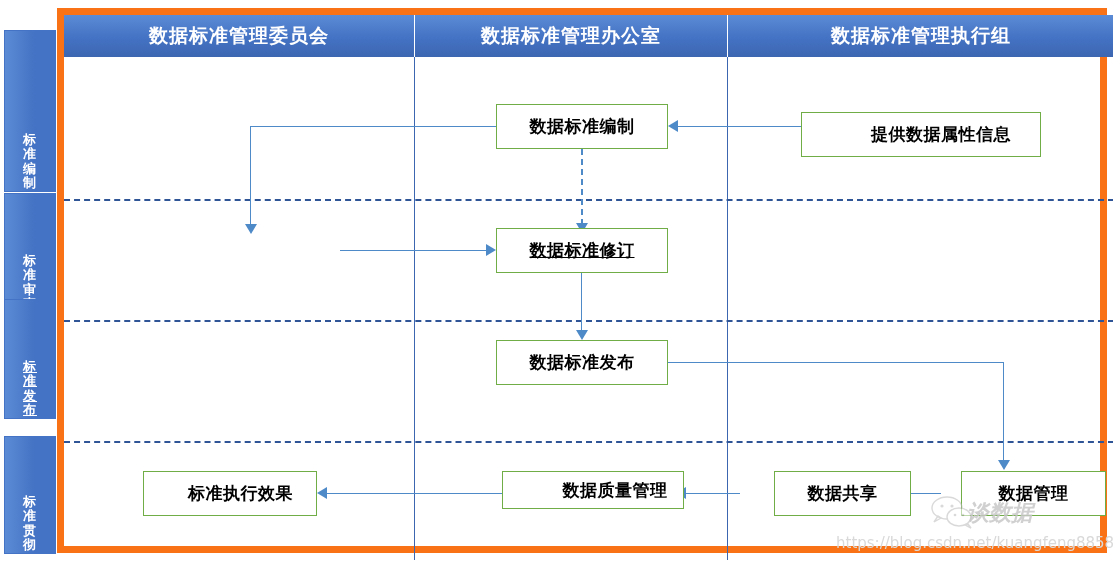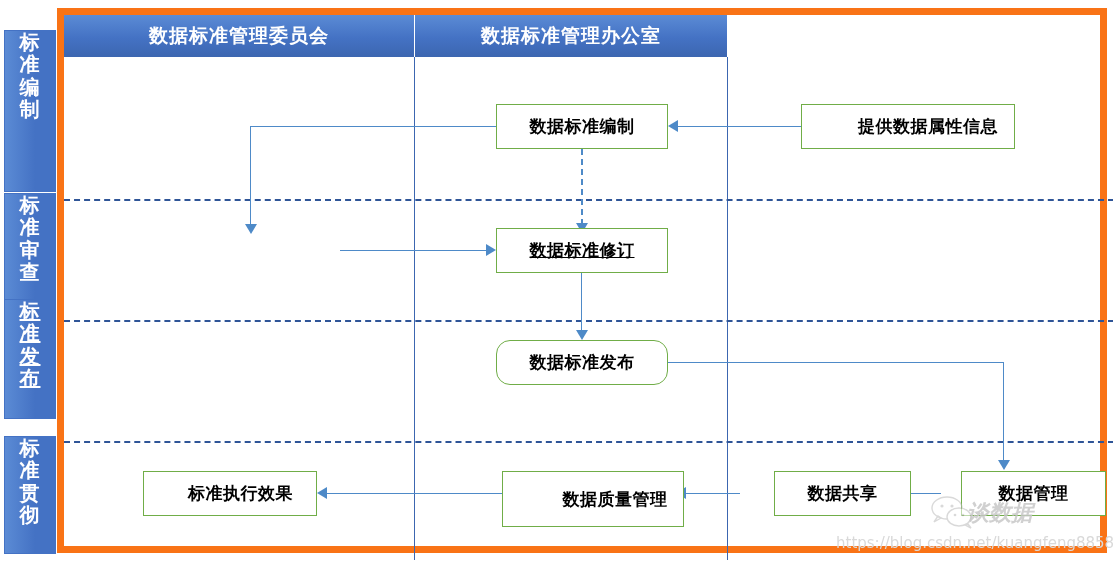--- a/index.html
+++ b/index.html
@@ -67,24 +67,24 @@
 
   
   .phase {
     position: absolute;
     left: 4px;
     width: 52px;
     background: linear-gradient(90deg, #5b8bd5 0%, #4472c4 60%, #4472c4 100%);
     border: 1px solid #4472c4;
     box-sizing: border-box;
     color: #ffffff;
-    font-size: 20px;
+    font-size: 13px;
     font-weight: bold;
     display: flex;
-    align-items: flex-start;
+    align-items: flex-end;
     justify-content: center;
     text-align: center;
     line-height: 1.12;
     letter-spacing: 1px;
   }
   .phase span {
     display: block;
     width: 22px;
     word-break: break-all;
   }
@@ -196,20 +196,23 @@
   </div>
 
   <div class="lane-grid">
 
     <div class="col-header" style="left:0px; width:351px;">
       <span>数据标准管理委员会</span>
     </div>
     <div class="col-header" style="left:351px; width:313px;">
       <span>数据标准管理办公室</span>
     </div>
+    <div class="col-header" style="left:664px; width:386px; border-right:none;">
+      <span>数据标准管理执行组</span>
+    </div>
 
     <div class="col-divider" style="left:350px;"></div>
     <div class="col-divider" style="left:663px;"></div>
 
     <div class="row-divider" style="top:184px;"></div>
     <div class="row-divider" style="top:305px;"></div>
     <div class="row-divider" style="top:426px;"></div>
   </div>
 
   <div class="conn h" style="left:676px; top:126px; width:126px;"></div>
@@ -238,38 +241,38 @@
   <div class="conn h" style="left:684px; top:493px; width:56px;"></div>
   <div class="arrow left" style="left:676px; top:487px;"></div>
 
   <div class="conn h" style="left:325px; top:493px; width:177px;"></div>
   <div class="arrow left" style="left:317px; top:487px;"></div>
 
   <div class="node" style="left:496px; top:104px; width:172px; height:45px;">
     <span>数据标准编制</span>
   </div>
 
-  <div class="node" style="left:801px; top:104px; width:214px; height:45px;padding-left:40px;">
+  <div class="node" style="left:801px; top:112px; width:240px; height:45px;padding-left:40px;">
     <span>提供数据属性信息</span>
   </div>
 
 
   <div class="node" style="left:496px; top:228px; width:172px; height:45px;text-decoration:underline;">
     <span>数据标准修订</span>
   </div>
 
-  <div class="node" style="left:496px; top:340px; width:172px; height:45px;border-radius:14px;">
+  <div class="node" style="left:496px; top:340px; width:172px; height:45px;">
     <span>数据标准发布</span>
   </div>
 
   <div class="node" style="left:143px; top:471px; width:174px; height:45px;padding-left:21px;">
     <span>标准执行效果</span>
   </div>
 
-  <div class="node" style="left:502px; top:471px; width:182px; height:56px;padding-left:44px;">
+  <div class="node" style="left:502px; top:471px; width:182px; height:38px;padding-left:44px;">
     <span>数据质量管理</span>
   </div>
 
   <div class="node" style="left:740px; top:471px; width:137px; height:45px;margin-left:34px;">
     <span>数据共享</span>
   </div>
 
   <div class="node" style="left:932px; top:471px; width:145px; height:45px;margin-left:29px;">
     <span>数据管理</span>
   </div>

